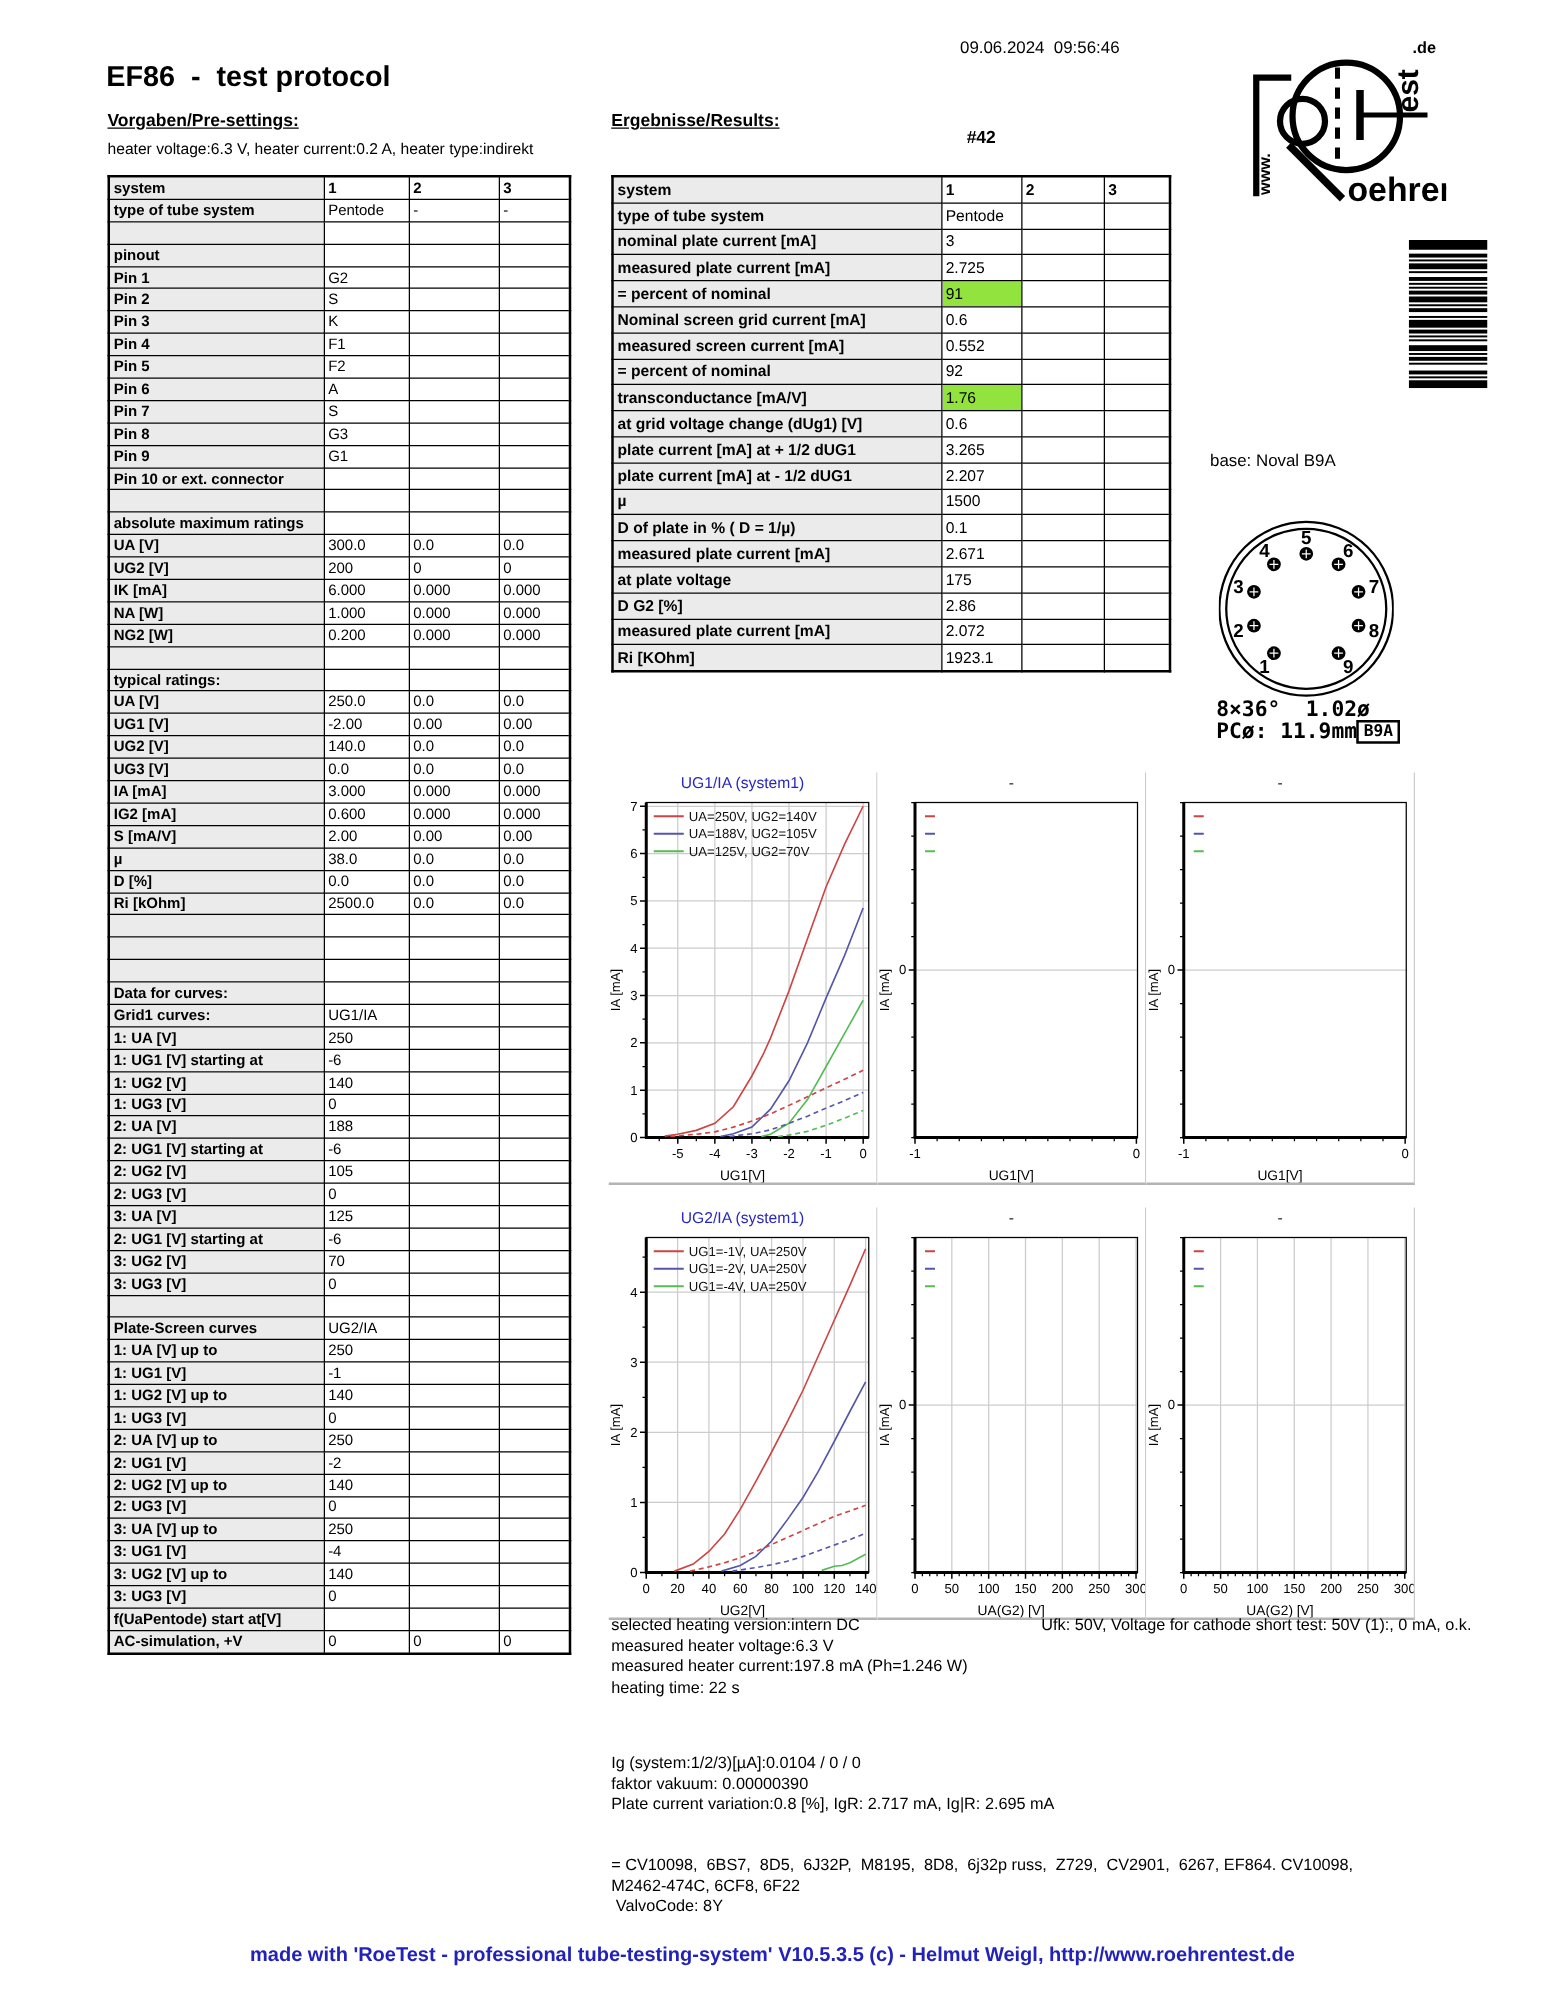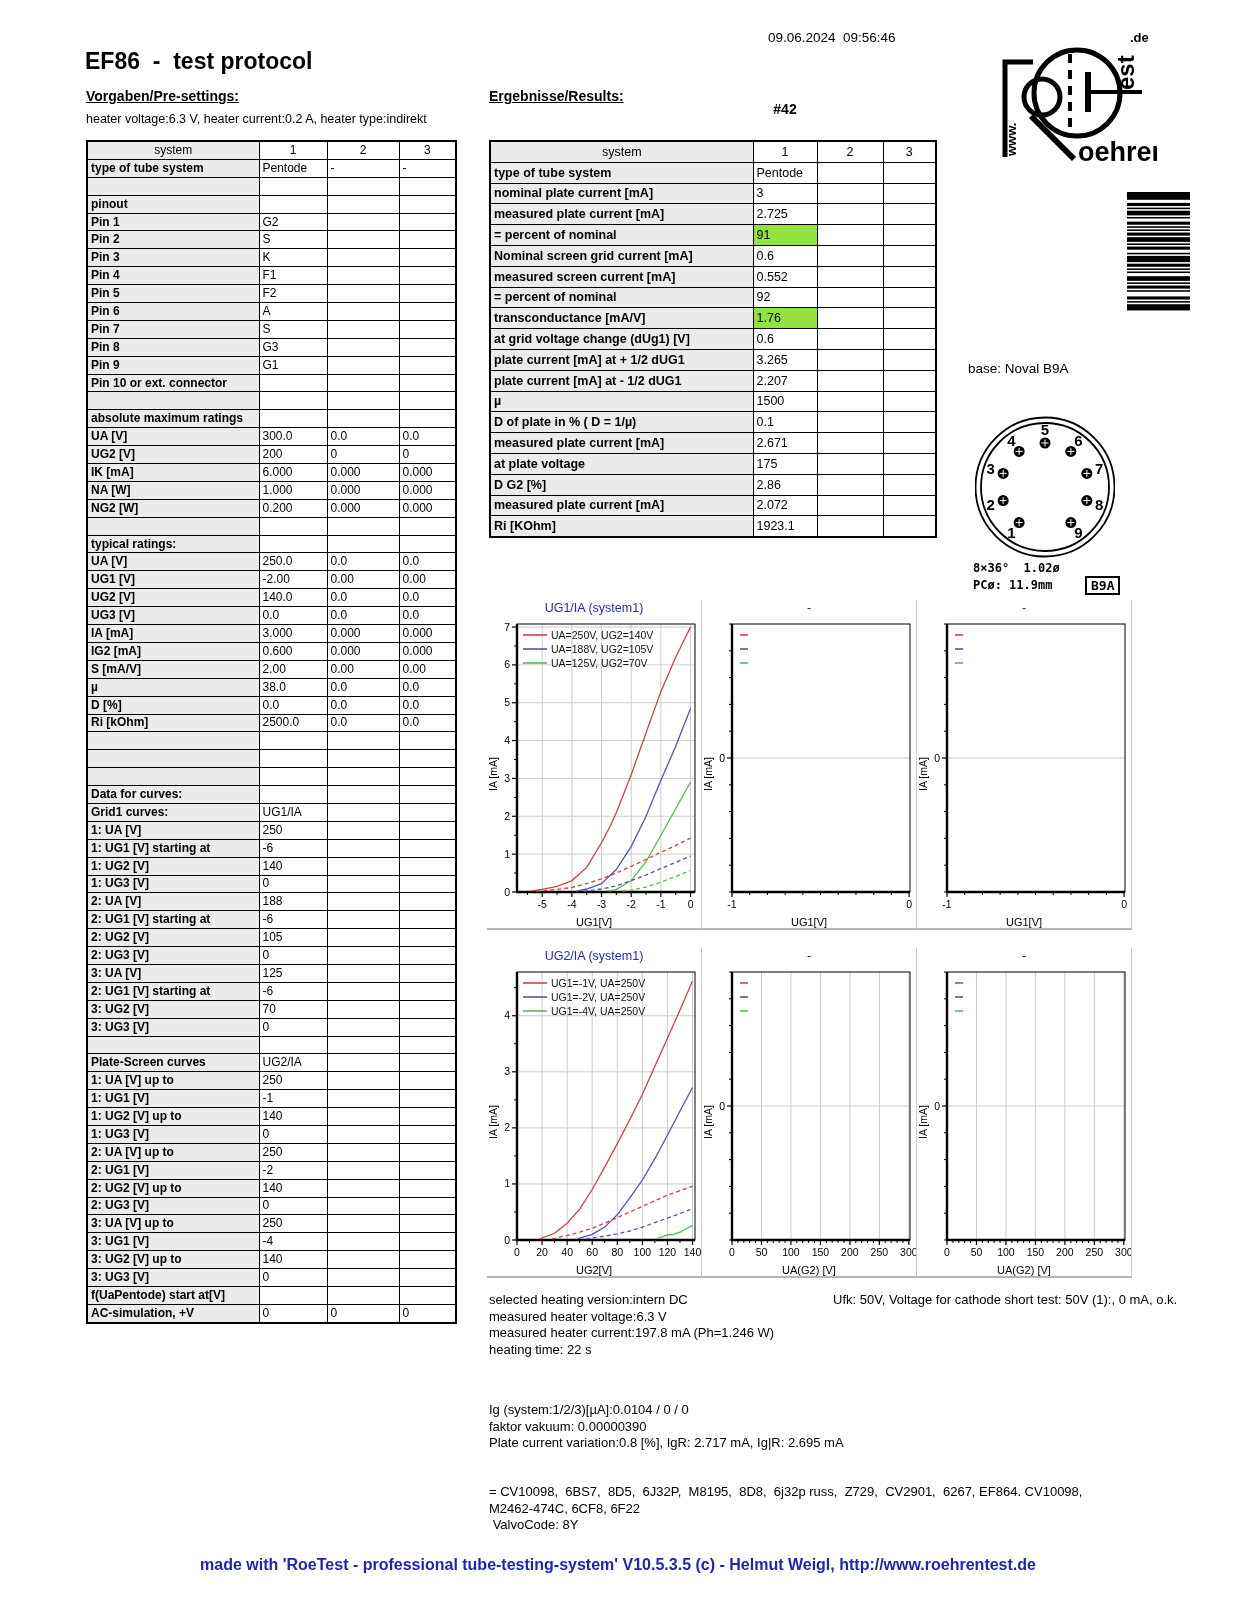--- a/index.html
+++ b/index.html
@@ -15,36 +15,36 @@
   #heater-line{left:86px;top:112px;font-size:12.5px;}
   #tube-number{left:753px;top:101px;width:64px;text-align:center;font-size:14px;font-weight:bold;}
 
   table{border-collapse:collapse;table-layout:fixed;position:absolute;border:2px solid #000;background:#fff;}
   td{border:1px solid #000;padding:0 3px;overflow:hidden;white-space:nowrap;}
   #pre-table{left:86px;top:140px;width:371px;}
   #pre-table td{height:16.9px;font-size:12px;line-height:13px;}
   #res-table{left:489px;top:140px;width:448px;}
   #res-table td{height:19.8px;font-size:12.5px;line-height:14px;}
   td.lbl{background:#ebebeb;font-weight:bold;}
-  tr.hdr td{font-weight:normal;text-align:center;}
+  tr.hdr td{font-weight:bold;}
   td.green{background:var(--highlight_green,#93e33f);}
 
   #base-label{left:968px;top:350px;font-size:13.5px;margin-top:11px;}
   #socket-svg{left:975px;top:405px;}
-  #socket-dims{left:973px;top:560px;font-size:12px;font-weight:bold;
+  #socket-dims{left:973px;top:560px;font-size:17px;font-weight:bold;
                font-family:"DejaVu Sans Mono",monospace;line-height:17px;white-space:pre;}
   #b9a-badge{left:1085px;top:576px;border:2px solid #000;padding:0 4px;font-size:13px;font-weight:bold;
              font-family:"DejaVu Sans Mono",monospace;}
   #barcode-svg{left:1127px;top:192px;}
   #logo-svg{left:982px;top:28px;}
 
   .chart-row{position:absolute;left:487px;display:flex;}
   #row1{top:600px;} #row2{top:948px;align-items:flex-end;}
   .panel{width:215px;height:330px;box-sizing:border-box;position:relative;background:#fff;
-         border-right:1px solid #ccc;border-bottom:2px solid #b4b4b4;overflow:hidden;}
+         border-right:1px solid #ccc;border-bottom:2px solid #b4b4b4;overflow:hidden;margin-top:18px;}
   .chart-title{height:16px;line-height:16px;text-align:center;font-size:12.5px;color:#2828bb;}
   .panel.empty .chart-title{color:#222;}
   .plot-wrap{position:relative;}
   .xlab{text-align:center;font-size:11px;margin-top:-2px;}
   .ylab{position:absolute;left:-34px;top:152px;width:80px;text-align:center;
         transform:rotate(-90deg);font-size:10.5px;}
 
   .txtblock{font-size:13px;line-height:16.5px;}
   #heater-block{left:489px;top:1292px;}
   #ufk-block{left:833px;top:1292px;width:352px;}

